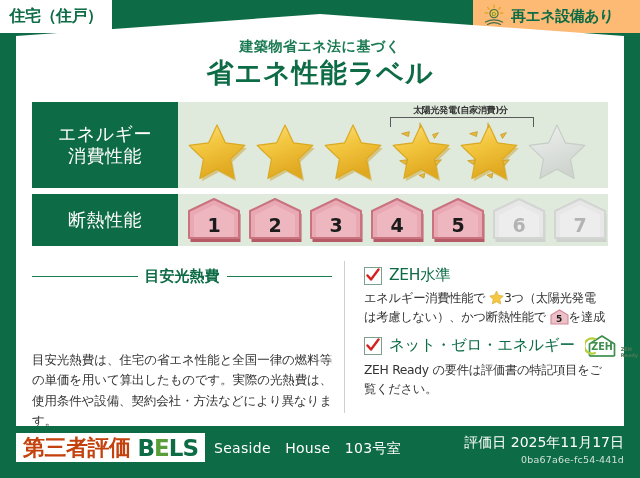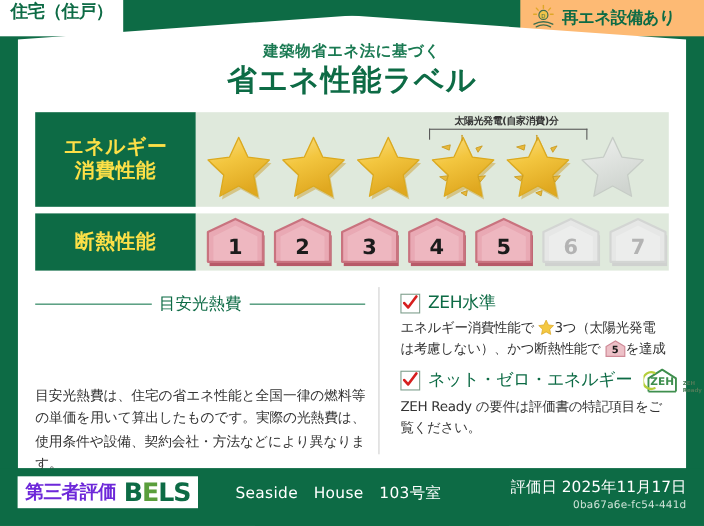--- a/index.html
+++ b/index.html
@@ -7,21 +7,21 @@
     width:640px;height:478px;overflow:hidden;
     background:#0d6b45;
     font-family:"DejaVu Sans","Liberation Sans",sans-serif;
     -webkit-font-smoothing:antialiased;
   }
   .label-root{position:relative;width:640px;height:478px;background:#0d6b45;}
 
   
   .top-badge{
     position:absolute;left:0;top:0;width:112px;height:33px;background:#ffffff;
-    display:flex;align-items:flex-start;justify-content:center;
+    display:flex;align-items:center;justify-content:center;
   }
   .top-badge span{color:#0d6b45;font-size:16px;font-weight:bold;letter-spacing:-0.5px;}
   .reene-badge{
     position:absolute;right:0;top:0;width:167px;height:33px;background:#fdba74;
     display:flex;align-items:center;justify-content:flex-start;padding-left:10px;box-sizing:border-box;gap:6px;
   }
   .reene-badge .rtext{color:#0d6b45;font-size:15px;font-weight:bold;letter-spacing:-0.5px;}
 
   
   .sheet{
@@ -39,23 +39,23 @@
     color:#0d6b45;font-size:27px;font-weight:bold;letter-spacing:1px;
   }
 
   
   .perf-block{position:absolute;left:32px;top:102px;width:576px;height:155px;}
   .row{position:absolute;left:0;width:576px;display:flex;}
   .row-energy{top:0;height:86px;}
   .row-insul{top:92px;height:52px;}
 
   .row-key{
-    width:146px;background:#0d6b45;color:#fde047;
+    width:146px;background:#0d6b45;color:#ffffff;
     display:flex;flex-direction:column;align-items:center;justify-content:center;
-    font-size:18px;font-weight:bold;line-height:1.25;letter-spacing:0.5px;flex:none;
+    font-size:18px;font-weight:normal;line-height:1.25;letter-spacing:0.5px;flex:none;
   }
   .row-val{flex:1;background:#dfe9dc;position:relative;}
 
   
   .stars{position:absolute;left:8px;top:20px;display:flex;gap:6px;align-items:center;}
   .star-wrap{position:relative;width:62px;height:60px;flex:none;}
   .star-wrap svg{display:block;width:62px;height:60px;}
 
   .solar-note{
     position:absolute;left:205px;top:2px;width:155px;text-align:center;
@@ -78,21 +78,21 @@
   .house.off .hnum{color:#b3b3b3;}
 
   
   .cols{position:absolute;left:32px;top:265px;width:576px;height:150px;}
   .col-left{position:absolute;left:0;top:0;width:300px;}
   .col-divider{position:absolute;left:312px;top:-4px;width:1px;height:152px;background:#cfcfcf;}
   .col-right{position:absolute;left:332px;top:0;width:244px;}
 
   .cost-head{display:flex;align-items:center;justify-content:center;gap:7px;margin-top:2px;}
   .cost-head .ln{height:1.5px;background:#1a7a52;flex:1;}
-  .cost-head .tx{color:#0d6b45;font-size:15px;font-weight:normal;white-space:nowrap;}
+  .cost-head .tx{color:#0d6b45;font-size:15px;font-weight:bold;white-space:nowrap;}
   .cost-amount{
     text-align:center;color:#ffffff;font-size:29px;font-weight:bold;
     margin-top:8px;letter-spacing:0px;
   }
   .cost-desc{
     margin-top:16px;font-size:12.5px;line-height:1.62;color:#333333;
     text-align:justify;letter-spacing:-0.2px;
   }
 
   .zeh-item{margin-bottom:6px;}
@@ -110,21 +110,21 @@
   .inline-house .n{position:absolute;left:0;right:0;top:3px;text-align:center;font-size:9px;font-weight:bold;color:#1b1b1b;}
   .zeh-logo{display:inline-flex;align-items:flex-end;gap:2px;margin-left:3px;vertical-align:-7px;}
   .zeh-ready-tiny{font-size:5px;line-height:1.05;color:#4e7b58;font-weight:bold;}
 
   
   .footer{position:absolute;left:0;bottom:0;width:640px;height:52px;background:#0d6b45;}
   .bels-box{
     position:absolute;left:16px;top:7px;height:29px;background:#ffffff;
     display:flex;align-items:center;padding:0 7px;box-sizing:border-box;gap:7px;
   }
-  .bels-jp{color:#6d28d9;font-size:17px;font-weight:bold;letter-spacing:-0.5px;}
+  .bels-jp{color:#c2410c;font-size:22px;font-weight:bold;letter-spacing:-0.5px;}
   .bels-en{font-size:23px;font-weight:bold;letter-spacing:-1px;}
   .bels-en .b1{color:#0d6b45;}
   .bels-en .b2{color:#5a9e3c;}
   .bels-en .b3{color:#0d6b45;}
   .bldg-name{
     position:absolute;left:214px;top:14px;color:#ffffff;font-size:14px;letter-spacing:0.3px;
   }
   .eval-date{
     position:absolute;right:16px;top:8px;color:#ffffff;font-size:14px;text-align:right;
   }

